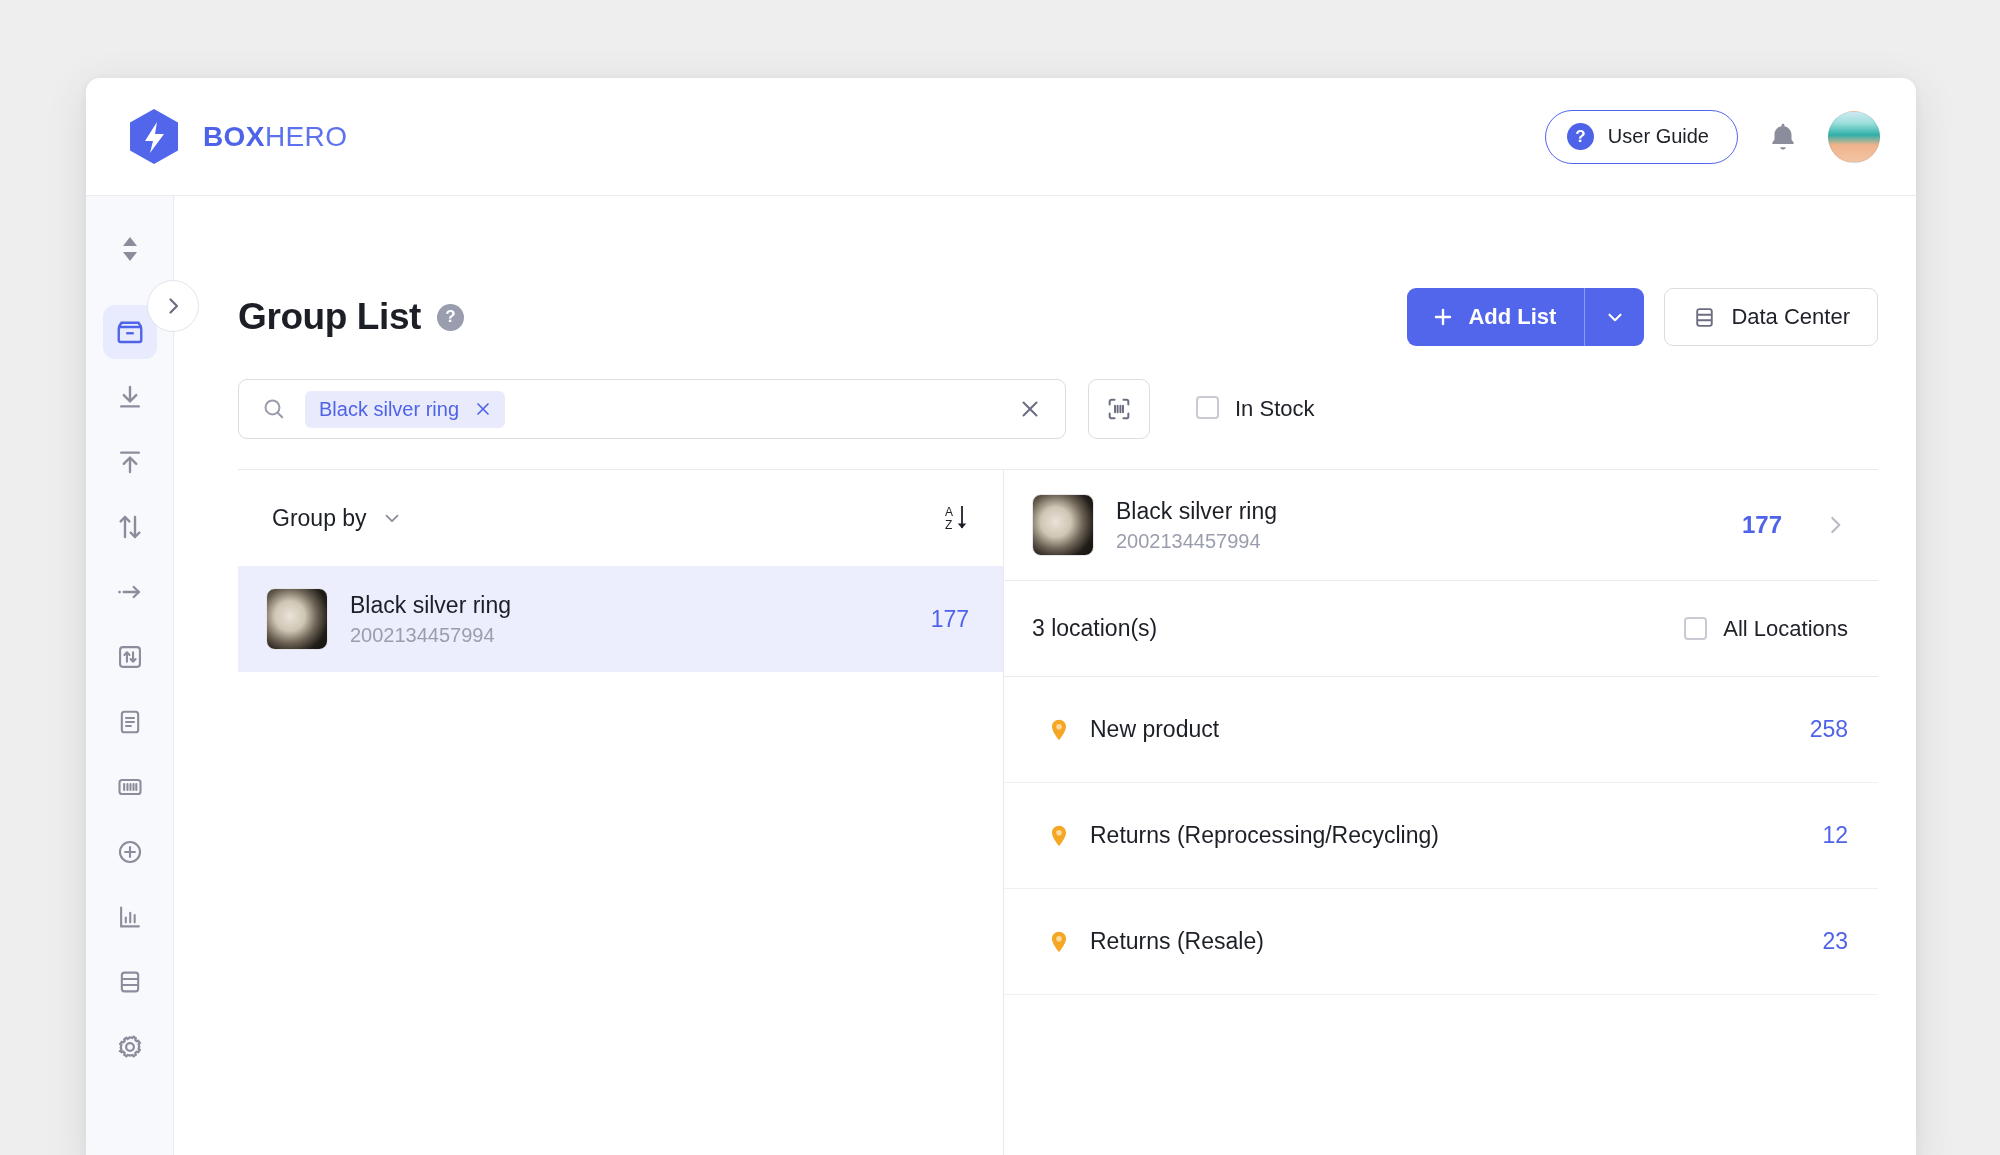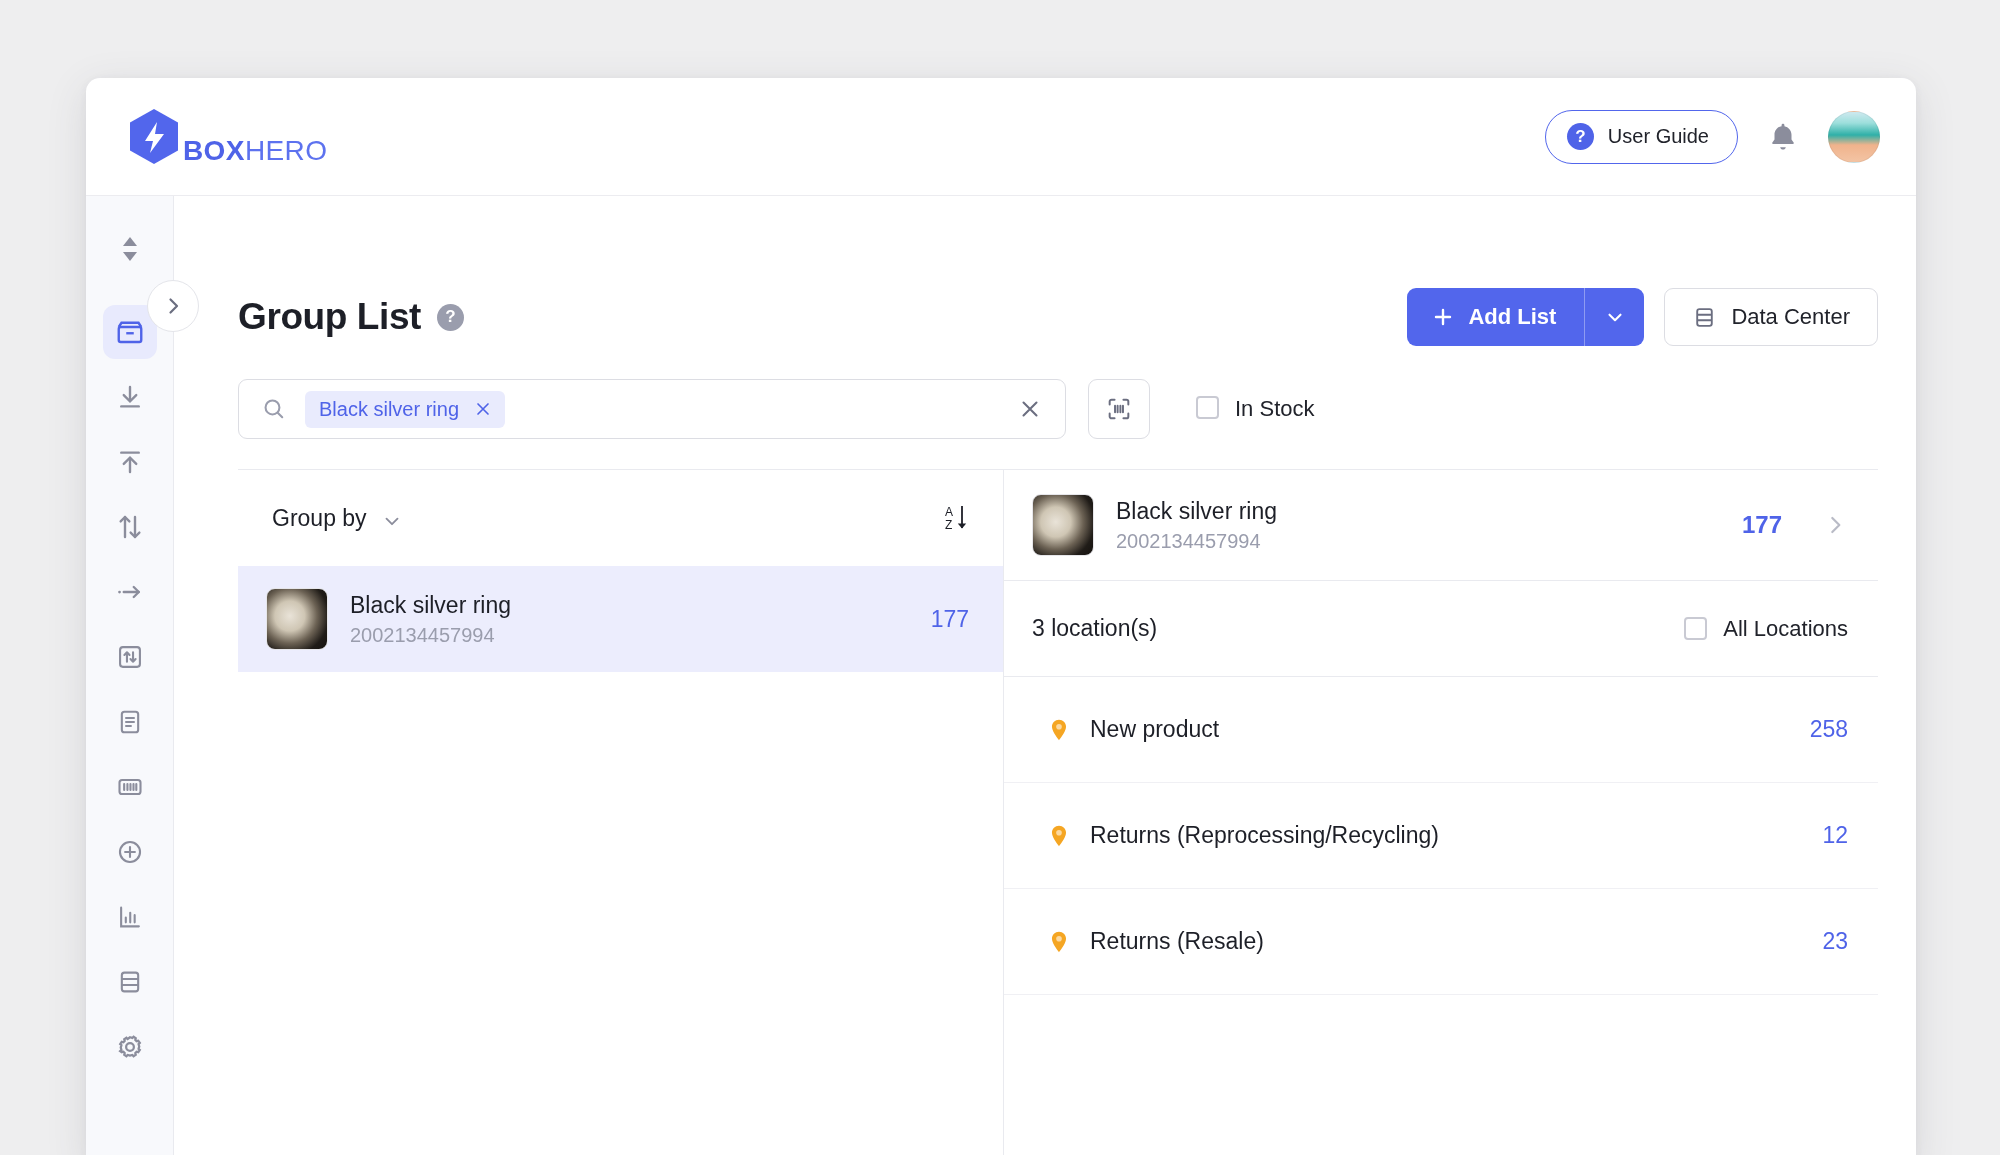--- a/index.html
+++ b/index.html
@@ -18,21 +18,21 @@
     box-shadow: 0 10px 40px rgba(60,60,80,0.13), 0 2px 8px rgba(60,60,80,0.06);
     overflow: hidden;
   }
   
   .topbar {
     height: 118px;
     border-bottom: 1px solid #ececf0;
     display: flex; align-items: center;
     padding: 0 36px 0 42px;
   }
-  .brand { display: flex; align-items: flex-end; gap: 3px; }
+  .brand { display: flex; align-items: center; gap: 23px; }
   .hexlogo { width: 52px; height: 57px; display:block; }
   .brandtext { font-size: 28px; letter-spacing: .4px; line-height: 1; }
   .brandtext .b1 { color:#4f63e8; font-weight: 800; }
   .brandtext .b2 { color:#5d72ef; font-weight: 400; }
   .topbar-right { margin-left: auto; display: flex; align-items: center; gap: 28px; }
   .guide-btn {
     display:flex; align-items:center; gap:14px;
     height: 54px; padding: 0 28px 0 21px;
     border: 1.6px solid #5266ec; border-radius: 30px;
     background: #fff; cursor: pointer;
@@ -116,21 +116,21 @@
     width: 62px; height: 60px; border: 1px solid #dcdde3; border-radius: 9px;
     background: #fff; display:flex; align-items:center; justify-content:center; cursor:pointer;
   }
   .instock { display:flex; gap: 16px; margin-left: 24px; cursor: pointer; }
   .cbox { width: 23px; height: 23px; border: 2px solid #c9cad3; border-radius: 4px; background:#fff; }
   .instock-label { font-size: 22px; color: #21232b; }
   
   .panes { display: flex; margin-top: 30px; border-top: 1px solid #e9eaef; height: 700px; }
   .left-pane { width: 766px; border-right: 1px solid #e9eaef; }
   .groupbar { height: 96px; display: flex; align-items: center; padding: 0 28px 0 34px; }
-  .groupby { display:flex; align-items:flex-end; gap: 14px; cursor: pointer; }
+  .groupby { display:flex; align-items:center; gap: 14px; cursor: pointer; }
   .groupby-label { font-size: 23px; color: #1d1f27; font-weight: 500; }
   .sortbtn { margin-left: auto; cursor: pointer; display:flex; }
   .item-row {
     display:flex; align-items:center; gap: 22px;
     padding: 22px 34px 22px 28px; cursor: pointer;
   }
   .item-row.selected { background: #ecedfd; }
   .thumb {
     width: 62px; height: 62px; border-radius: 9px; flex: 0 0 62px;
     background: radial-gradient(circle at 38% 45%, #e9e3d8 0%, #cfc6b4 30%, #6c6254 55%, #201c18 78%, #14110e 100%), #efefef;

